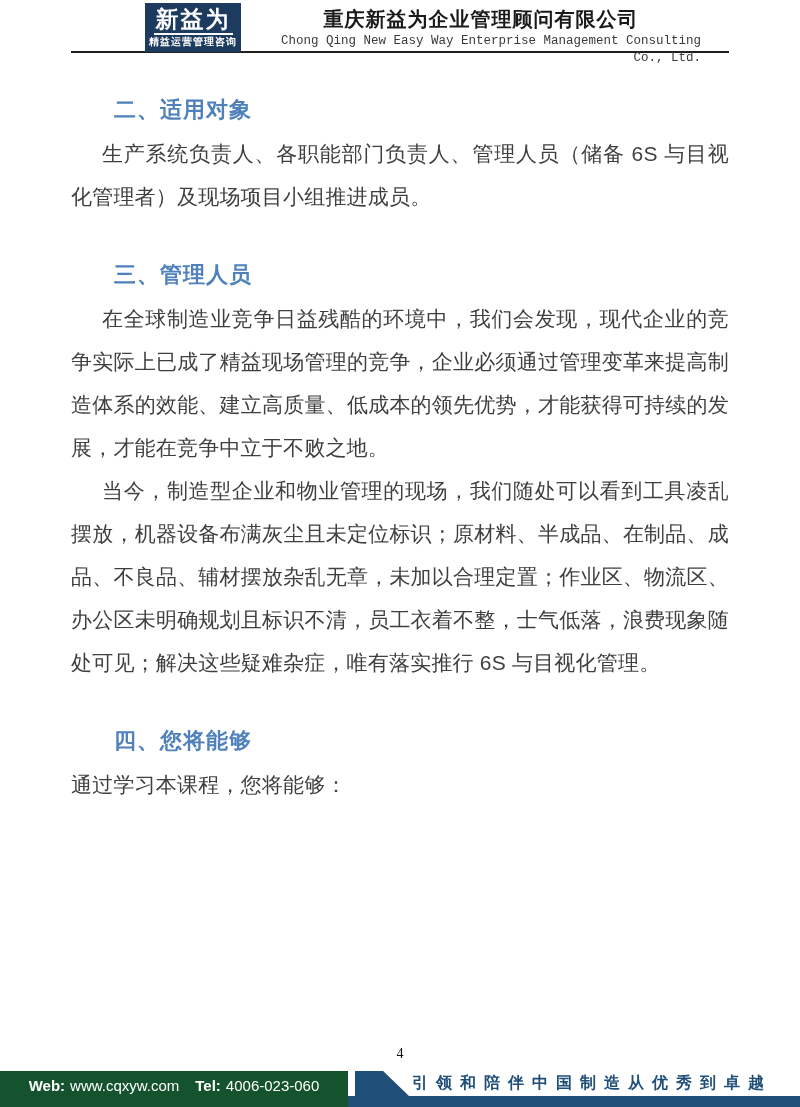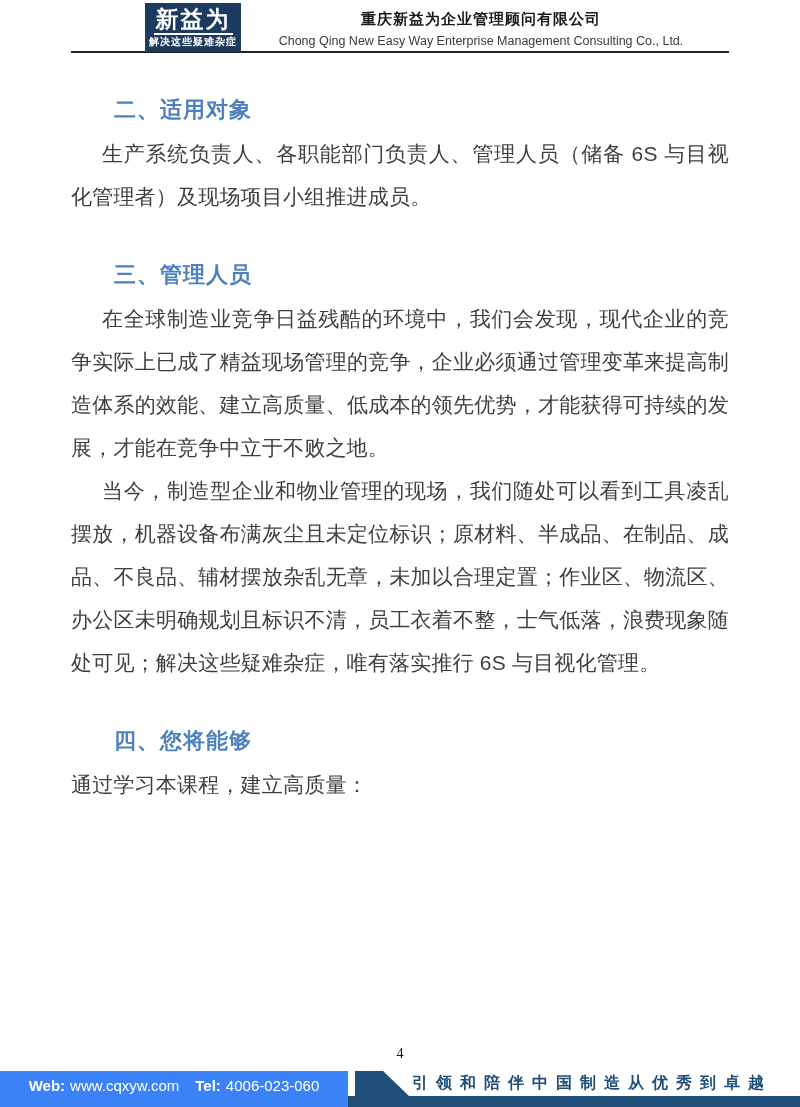--- a/index.html
+++ b/index.html
@@ -17,24 +17,24 @@
     position:absolute; left:74px; top:3px; width:96px; height:49px;
     background:#1d3a5f; color:#ffffff; display:flex; flex-direction:column;
     align-items:center; justify-content:center; overflow:hidden;
   }
   .logo-title {
     font-weight:bold; font-size:23px; line-height:26px; letter-spacing:2px;
     border-bottom:2px solid #ffffff; padding:0 2px 1px;
   }
   .logo-tagline { font-size:10px; line-height:14px; letter-spacing:1px; font-weight:bold; white-space:nowrap; }
   .company-block { position:absolute; left:190px; width:440px; top:6px; text-align:center; }
-  .company-cn { font-size:15px; font-weight:bold; color:#1a1a1a; line-height:26px; letter-spacing:1px; }
+  .company-cn { font-size:20px; font-weight:bold; color:#1a1a1a; line-height:26px; letter-spacing:1px; }
   .company-en {
-    font-family:Liberation Sans, sans-serif;
-    font-size:12.5px; color:#3a3a3a; line-height:17px; margin-top:1px;
+    font-family:Liberation Mono, monospace;
+    font-size:12.5px; color:#3a3a3a; line-height:17px; margin-top:1px;text-align:right;
   }
 
   
   .content { padding:0 71px; }
   .content p {
     font-size:21px; line-height:43px; text-align:justify; color:#3f3f3f;
     letter-spacing:0.2px;
   }
   .content p.indent { text-indent:31px; }
   .note { margin-top:23px; }
@@ -45,21 +45,21 @@
   h2.sec-heading + p { margin-top:10px; }
 
   
   .page-number {
     position:absolute; left:0; right:0; top:1046px; text-align:center;
     font-family:"Liberation Serif","DejaVu Serif",serif; font-size:14px; color:#111111;
   }
   .footer { position:absolute; left:0; bottom:0; width:800px; height:36px; }
   .footer-strip { position:absolute; left:0; bottom:0; width:800px; height:11px; background:#1f4e79; }
   .footer-left {
-    position:absolute; left:0; bottom:0; width:348px; height:36px; background:#3b82f6;
+    position:absolute; left:0; bottom:0; width:348px; height:36px; background:#14532d;
     color:#ffffff; display:flex; align-items:center; justify-content:center;
     padding-bottom:8px; font-size:15px; white-space:nowrap;
   }
   .footer-left .lbl { font-weight:bold; margin-right:5px; }
   .footer-left .gap { display:inline-block; width:16px; }
   .footer-accent {
     position:absolute; left:355px; bottom:11px; width:54px; height:25px; background:#1f4e79;
     clip-path:polygon(0 0, 52% 0, 100% 100%, 0 100%);
   }
   .footer-slogan {
@@ -69,39 +69,39 @@
   }
 </style>
 </head>
 <body>
 
 <div class="page">
 
   <div class="header">
     <div class="logo-box">
       <div class="logo-title">新益为</div>
-      <div class="logo-tagline">解决这些疑难杂症</div>
+      <div class="logo-tagline">精益运营管理咨询</div>
     </div>
     <div class="company-block">
       <div class="company-cn">重庆新益为企业管理顾问有限公司</div>
       <div class="company-en">Chong Qing New Easy Way Enterprise Management Consulting Co., Ltd.</div>
     </div>
   </div>
 
   <div class="content">
 
     <h2 class="sec-heading">二、适用对象</h2>
     <p class="indent">生产系统负责人、各职能部门负责人、管理人员（储备 6S 与目视化管理者）及现场项目小组推进成员。</p>
 
     <h2 class="sec-heading">三、管理人员</h2>
     <p class="indent">在全球制造业竞争日益残酷的环境中，我们会发现，现代企业的竞争实际上已成了精益现场管理的竞争，企业必须通过管理变革来提高制造体系的效能、建立高质量、低成本的领先优势，才能获得可持续的发展，才能在竞争中立于不败之地。</p>
     <p class="indent">当今，制造型企业和物业管理的现场，我们随处可以看到工具凌乱摆放，机器设备布满灰尘且未定位标识；原材料、半成品、在制品、成品、不良品、辅材摆放杂乱无章，未加以合理定置；作业区、物流区、办公区未明确规划且标识不清，员工衣着不整，士气低落，浪费现象随处可见；解决这些疑难杂症，唯有落实推行 6S 与目视化管理。</p>
 
     <h2 class="sec-heading">四、您将能够</h2>
-    <p>通过学习本课程，建立高质量：</p>
+    <p>通过学习本课程，您将能够：</p>
   </div>
 
   <div class="page-number">4</div>
 
   <div class="footer">
     <div class="footer-strip"></div>
     <div class="footer-left">
       <span class="lbl">Web:</span>
       <span>www.cqxyw.com</span>
       <span class="gap"></span>

